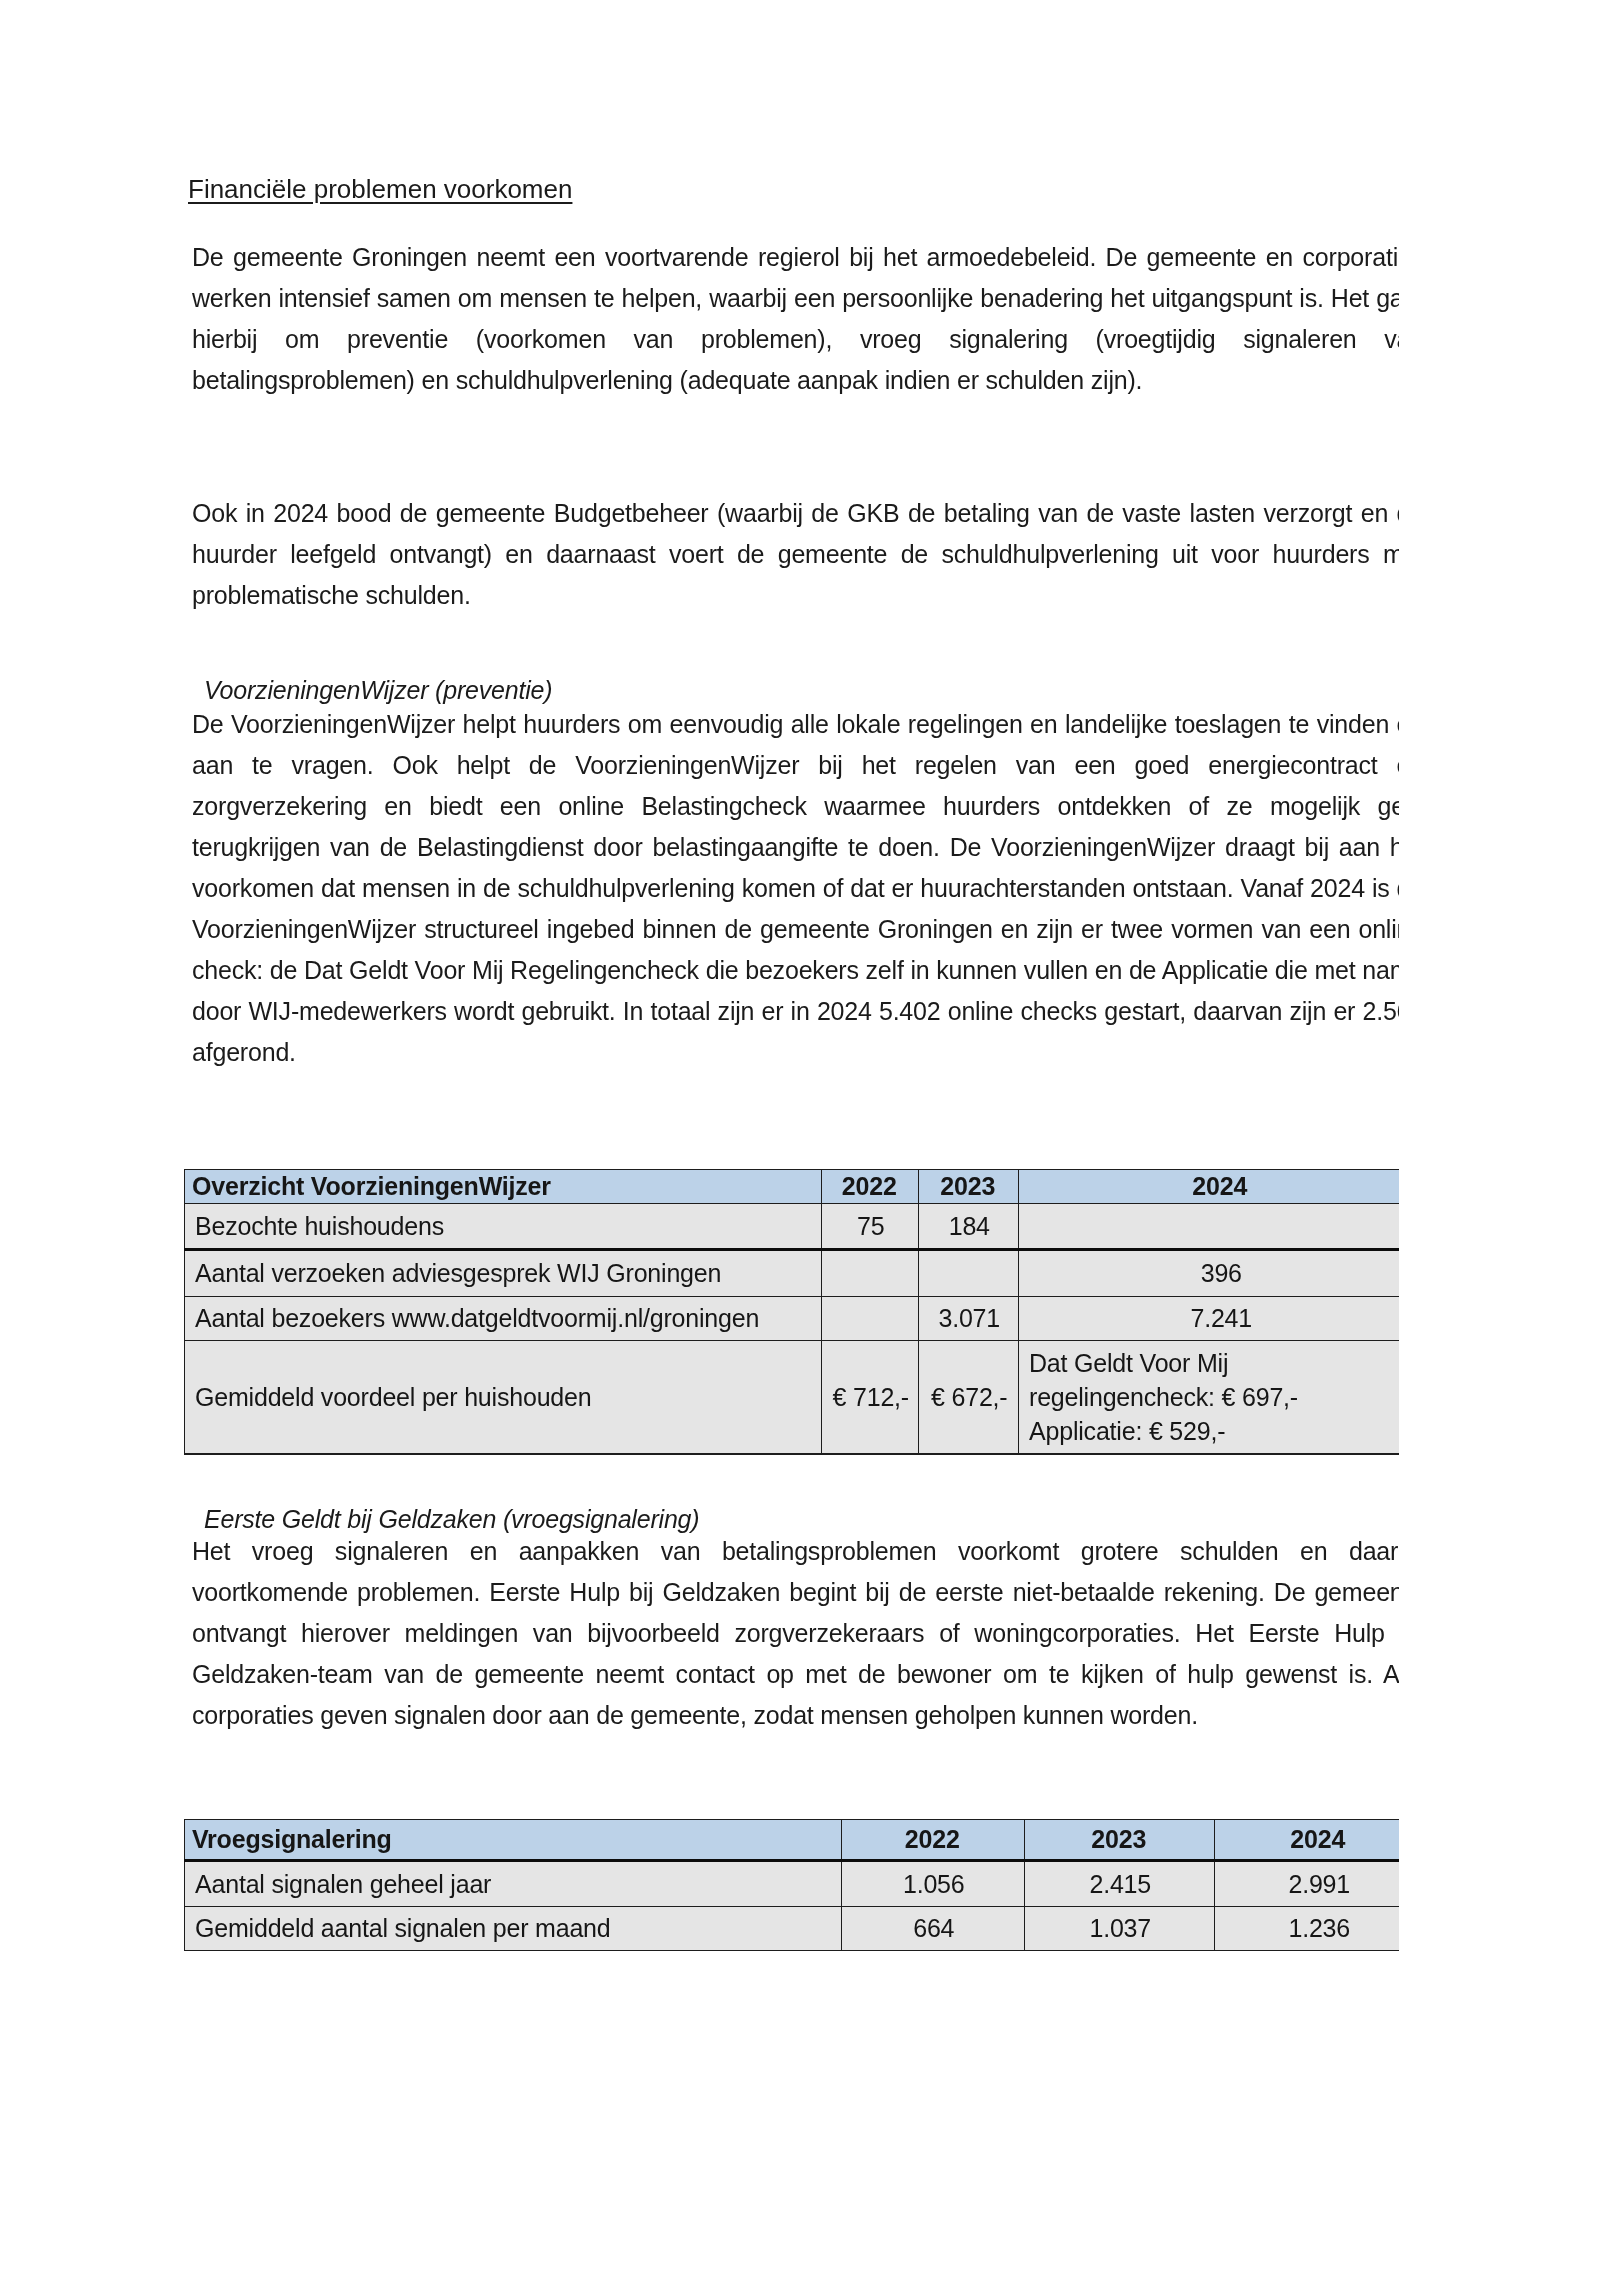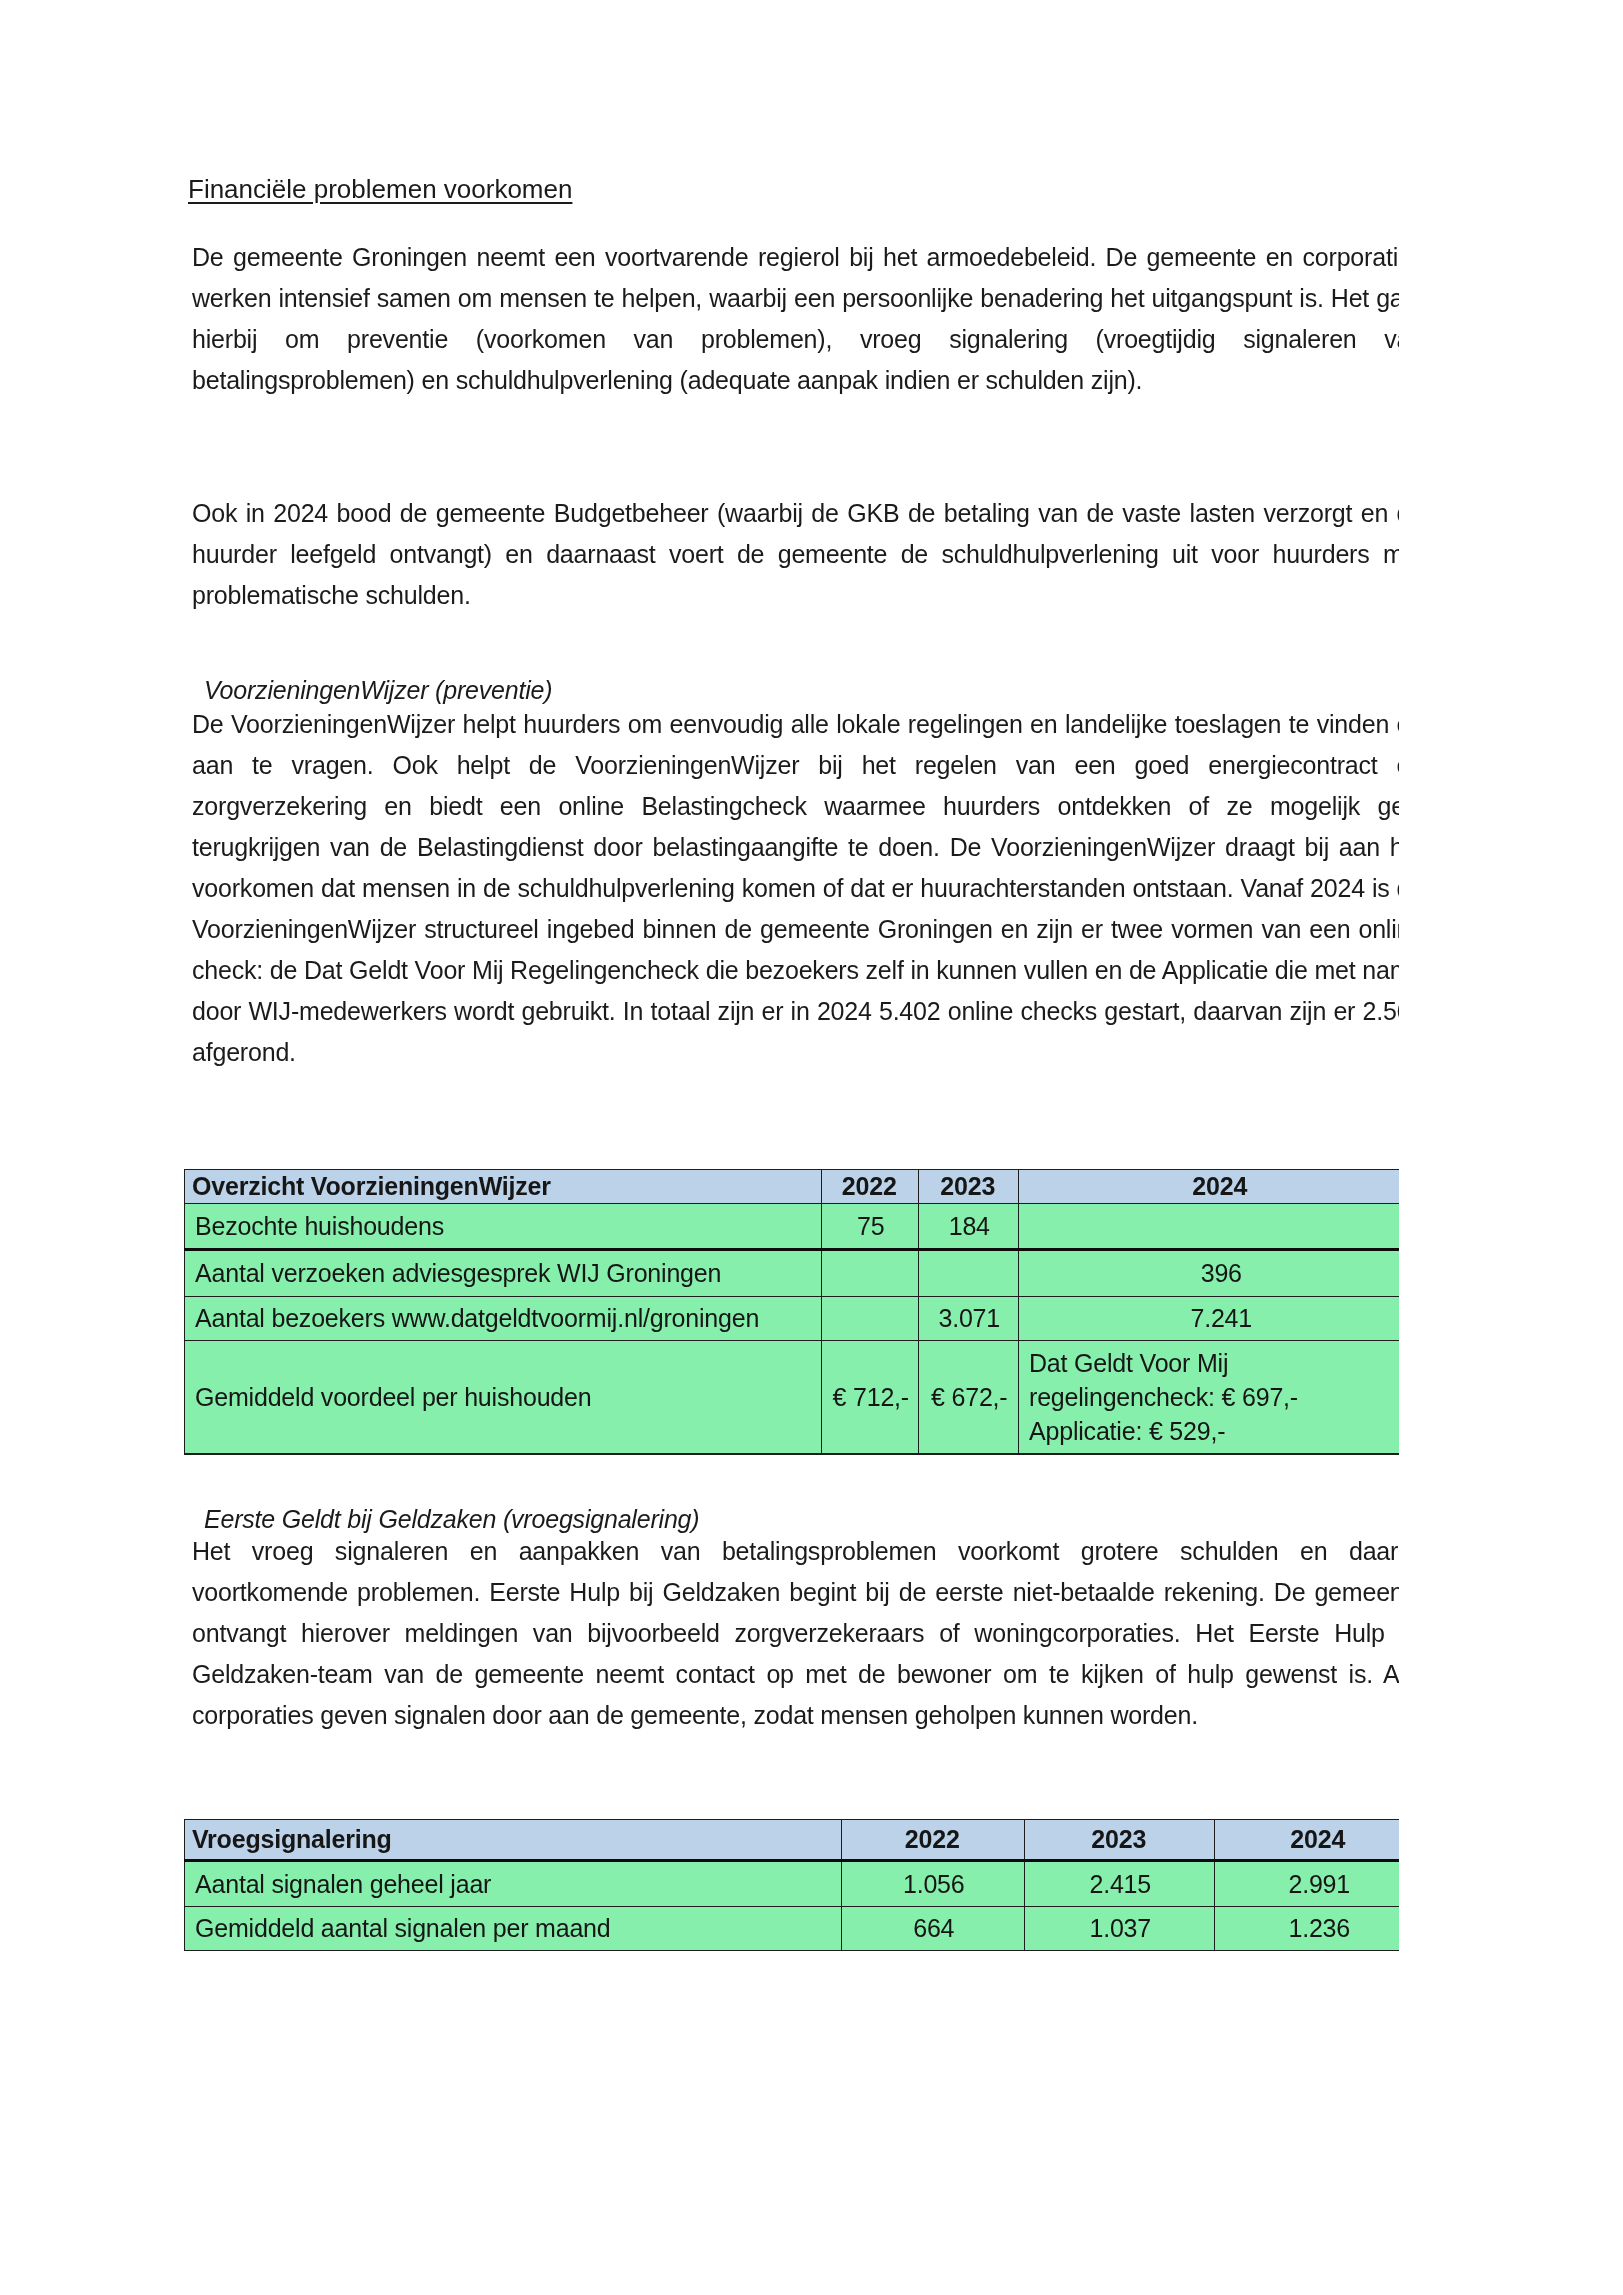--- a/index.html
+++ b/index.html
@@ -47,21 +47,21 @@
     vertical-align:middle;
     overflow:hidden;
   }
   .doc-table thead th {
     background:#bcd2e8;
     font-weight:700;
     text-align:center;
     padding-left:7px;
   }
   .doc-table thead th.row-label { text-align:left; }
-  .doc-table tbody td { background:#86efac; text-align:center;padding-left:10px; }
+  .doc-table tbody td { background:#e5e5e5; text-align:center;padding-left:10px; }
   .doc-table tbody td.row-label { text-align:left; }
   .t1 tr.hdr    { height:34px; }
   .t1 tr.r1 td  { height:41px; border-bottom-width:3.4px; border-bottom-color:#0c0c0c; }
   .t1 tr.r2 td  { height:41px; }
   .t1 tr.r3 td  { height:40px; }
   .t1 tr.r4 td  { height:100px; }
   .t1 td.multiline {
     text-align:left; white-space:pre-line; line-height:34px; padding-top:5px; padding-bottom:5px;
   }
   .t2 tr.hdr th { height:36px; border-bottom-width:3.4px; border-bottom-color:#0c0c0c; }

